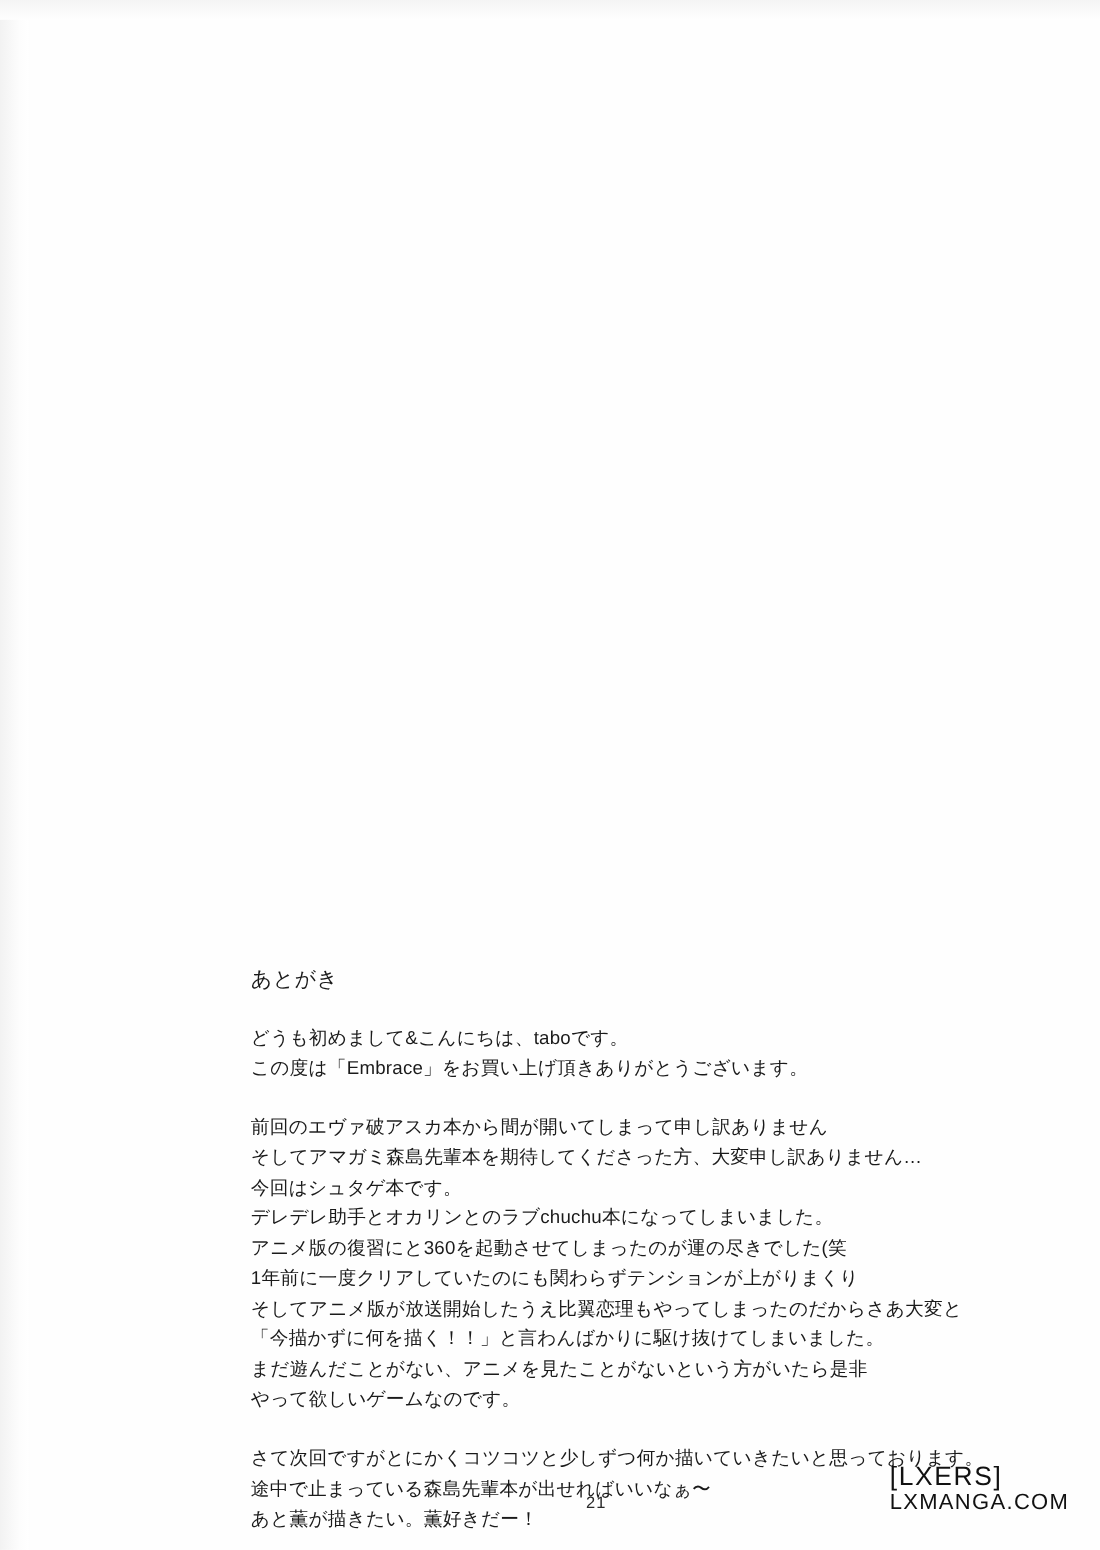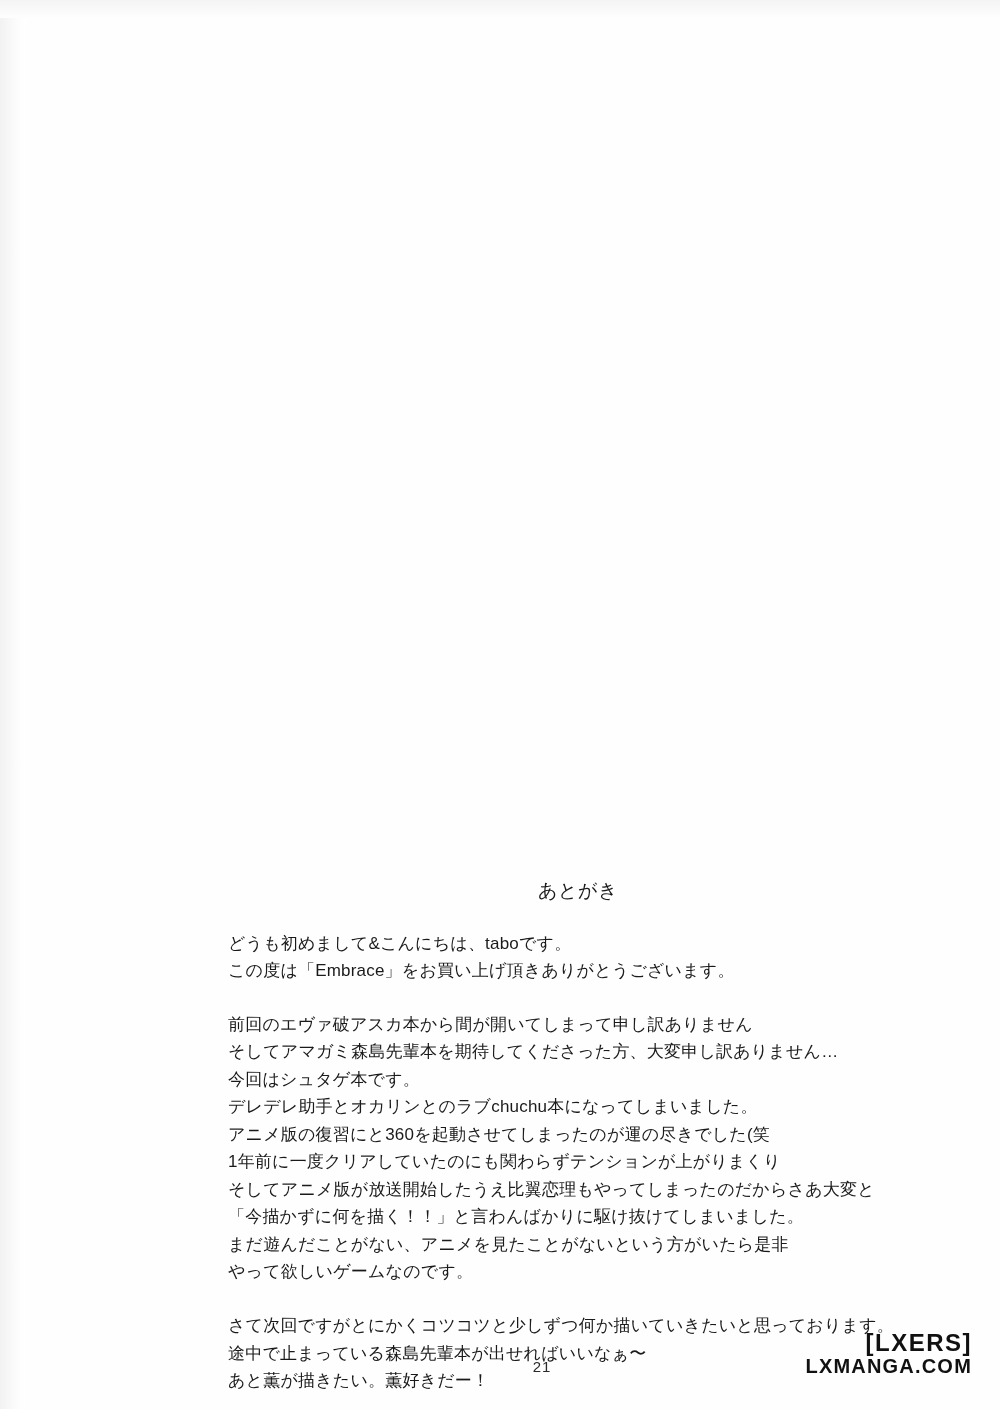--- a/index.html
+++ b/index.html
@@ -37,21 +37,20 @@
     left: 228px;
     top: 878px;
     width: 700px;
   }
   .afterword-heading {
     font-size: 19px;
     line-height: 1.35;
     letter-spacing: 0.5px;
     margin: 0 0 26px 0;
     font-weight: 400;
-    text-align: center;
   }
   .para {
     margin: 0 0 26px 0;
     font-size: 17px;
     line-height: 1.62;
     letter-spacing: 0.2px;
     white-space: pre-line;
     font-weight: 400;
   }
   .para:last-child { margin-bottom: 0; }
@@ -65,23 +64,23 @@
     font-size: 15px;
     letter-spacing: 1px;
     color: #2a2a2a;
     margin-left: 42px;
   }
 
   .watermark {
     position: absolute;
     right: 28px;
     top: 1330px;
-    text-align: right;
+    text-align: left;
     color: #111111;
-    font-weight: bold;
+    font-weight: normal;
     letter-spacing: 1px;
   }
   .watermark .wm-top {
     font-size: 24px;
     line-height: 1.08;
     letter-spacing: 1.5px;
   }
   .watermark .wm-bottom {
     font-size: 20px;
     line-height: 1.08;

